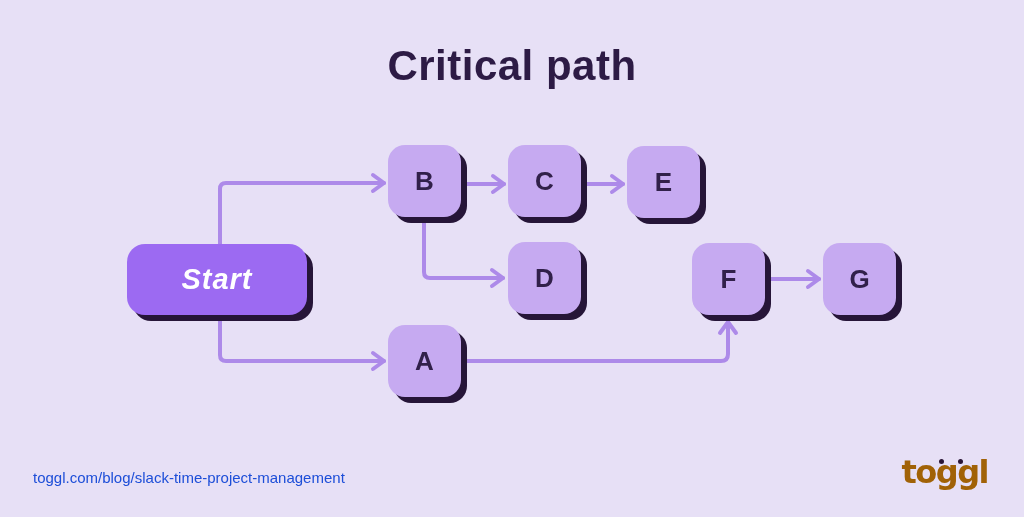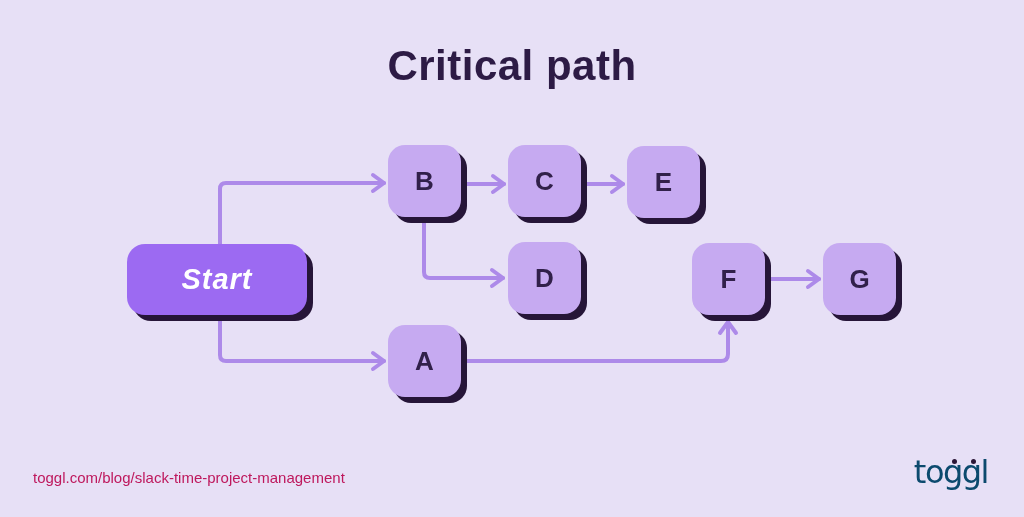--- a/index.html
+++ b/index.html
@@ -60,31 +60,31 @@
   .node--f { left: 692px; top: 243px; }
   .node--g { left: 823px; top: 243px; }
   .node--a { left: 388px; top: 325px; }
   .node--start-pos { left: 127px; top: 244px; }
   .footer-url {
     position: absolute;
     left: 33px;
     top: 469px;
     font-size: 15px;
     font-weight: 500;
-    color: #be185d;
+    color: #1d4ed8;
   }
   .brand {
     position: absolute;
     right: 36px;
     top: 456px;
     font-family: "DejaVu Sans", sans-serif;
     font-size: 32px;
-    font-weight: 400;
+    font-weight: 700;
     letter-spacing: -1.5px;
-    color: #0c4a6e;
+    color: #a16207;
     line-height: 1;
   }
   .brand-dot {
     position: absolute;
     width: 5px;
     height: 5px;
     border-radius: 50%;
     background: #2a1535;
   }
   .brand-dot--1 { left: 38px; top: 3px; }

